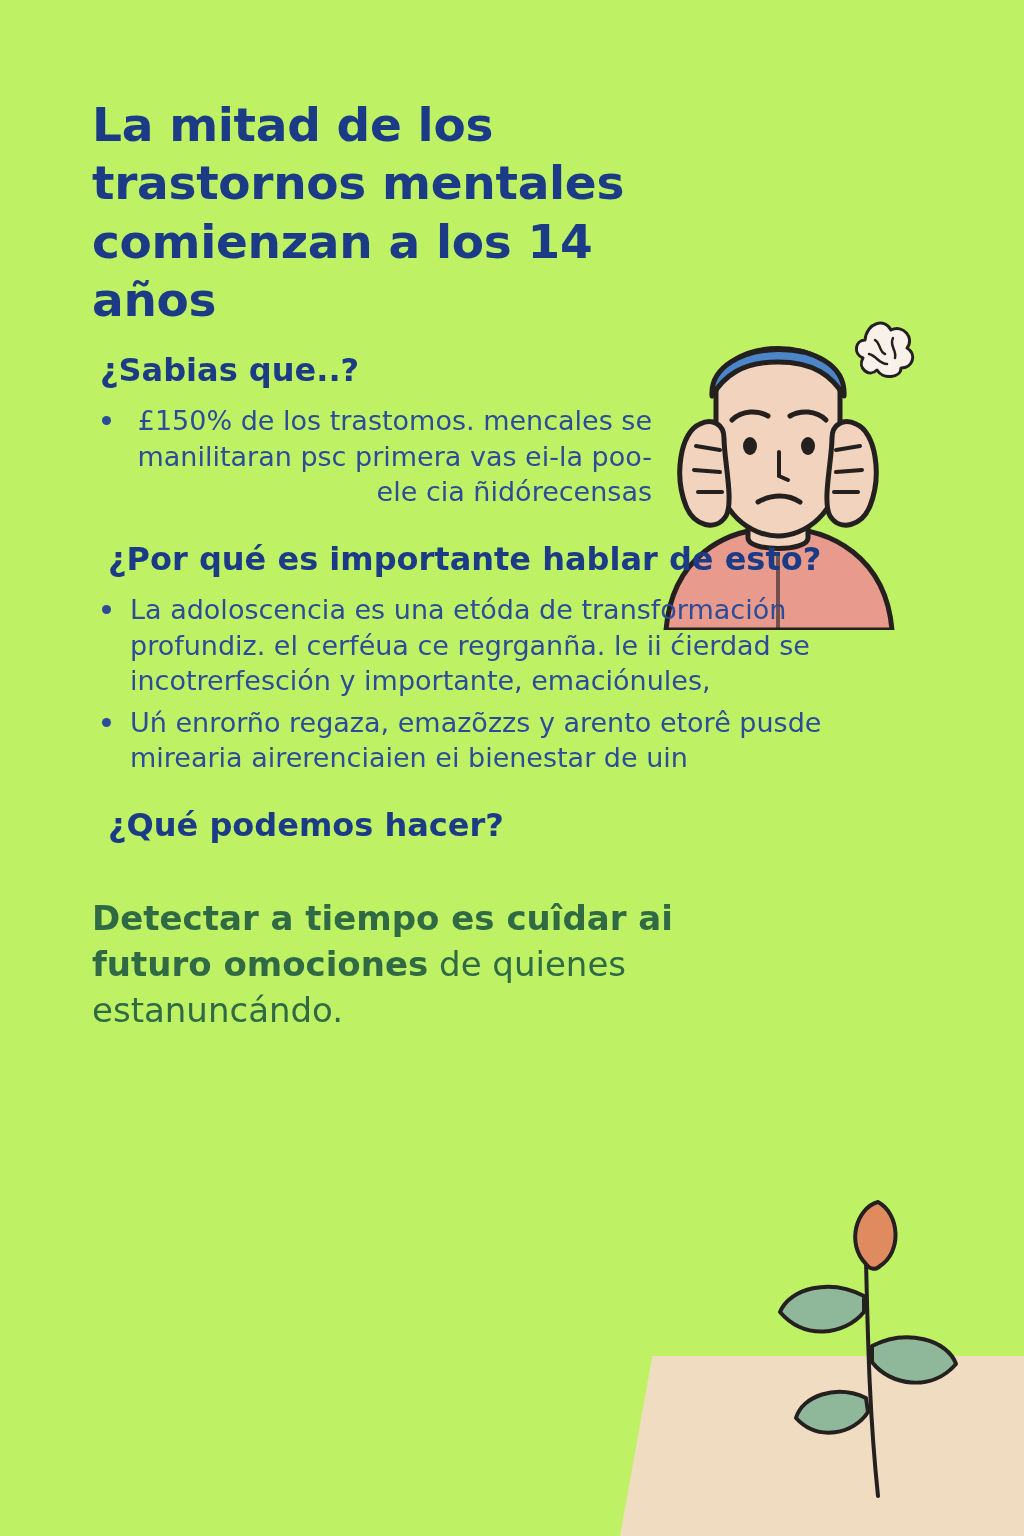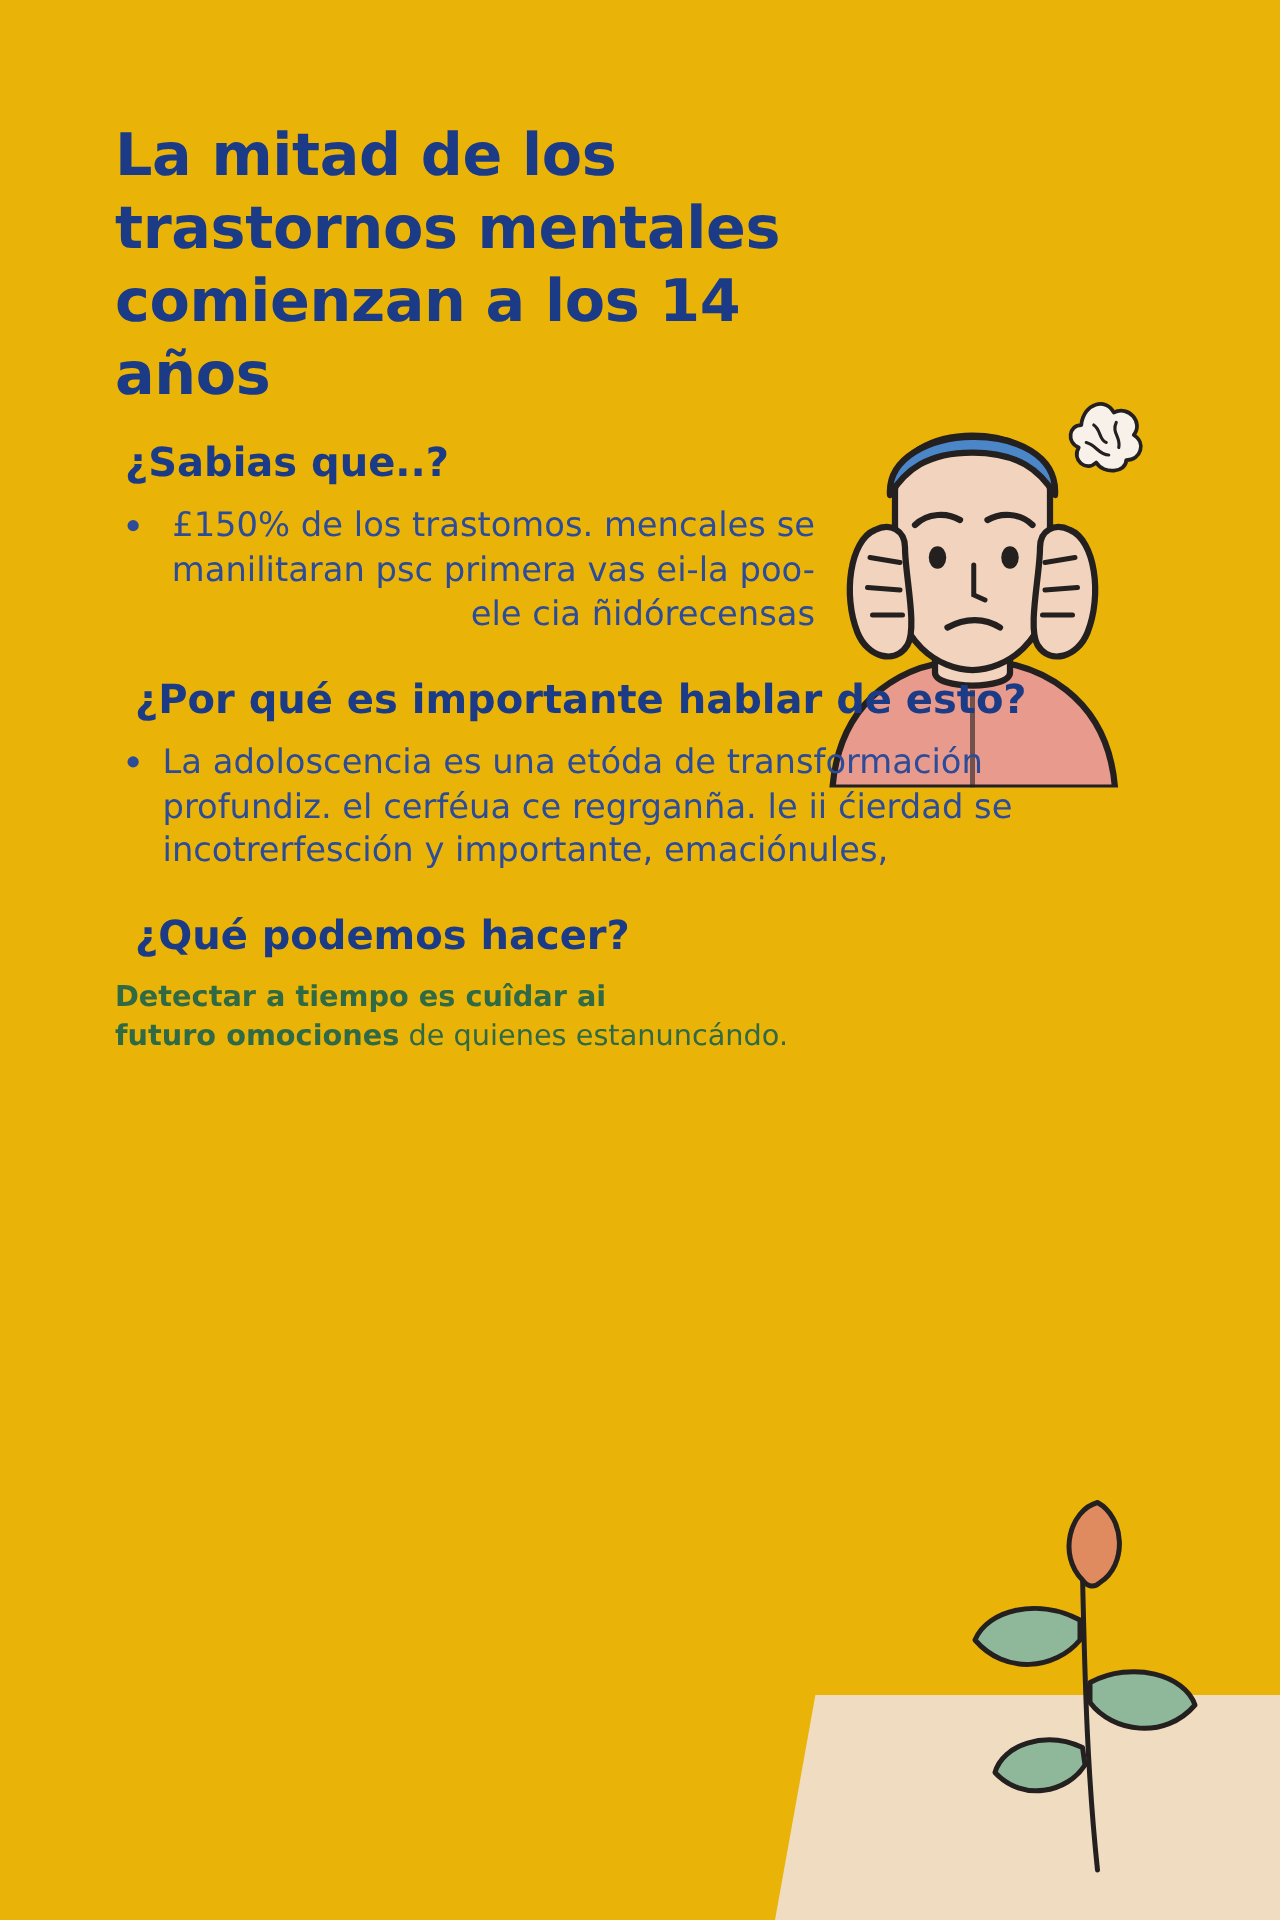--- a/index.html
+++ b/index.html
@@ -10,21 +10,21 @@
     width: 1024px;
     height: 1536px;
     background: #fdf3ef;
     font-family: "DejaVu Sans", sans-serif;
     overflow: hidden;
     position: relative;
   }
   .poster {
     position: absolute;
     inset: 0;
-    background: #eab308;
+    background: #bef264;
   }
 
   
   .wedge {
     position: absolute;
     left: 620px;
     bottom: 0;
     width: 404px;
     height: 180px;
     background: #f0dcc0;
@@ -78,23 +78,23 @@
     width: 9px;
     height: 9px;
     border-radius: 50%;
     background: #2c4c99;
   }
 
   .narrow { width: 560px; text-align: right; }
   .wide { width: 830px; }
 
   .closing {
-    margin-top: 16px;
+    margin-top: 52px;
     color: #2f6a45;
-    font-size: 23px;
+    font-size: 34px;
     line-height: 1.35;
     width: 640px;
   }
   .closing b { font-weight: bold; }
   .closing .light { font-weight: normal; }
 
   
   .person {
     position: absolute;
     left: 628px;
@@ -184,20 +184,21 @@
     <h1 class="title">La mitad de los trastornos mentales comienzan a los 14 años</h1>
 
     <h2 class="subhead">¿Sabias que..?</h2>
     <ul class="bullets narrow">
       <li>£150% de los trastomos. mencales se manilitaran psc primera vas ei-la poo-ele cia ñidórecensas</li>
     </ul>
 
     <h2 class="subhead tight">¿Por qué es importante hablar de esto?</h2>
     <ul class="bullets wide">
       <li>La adoloscencia es una etóda de transformación profundiz. el cerféua ce regrganña. le ii ćierdad se incotrerfesción y importante, emaciónules,</li>
+      <li>Uń enrorño regaza, emazõzzs y arento etorê pusde mirearia airerenciaien ei bienestar de uin</li>
     </ul>
 
     <h2 class="subhead tight">¿Qué podemos hacer?</h2>
 
     <div class="closing">
       <b>Detectar a tiempo es cuîdar ai</b><br>
       <b>futuro omociones</b>
       <span class="light">de quienes estanuncándo.</span>
     </div>
 

